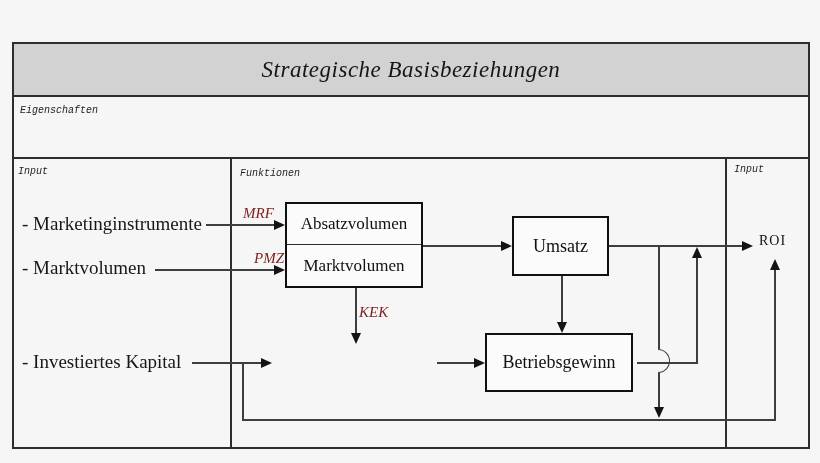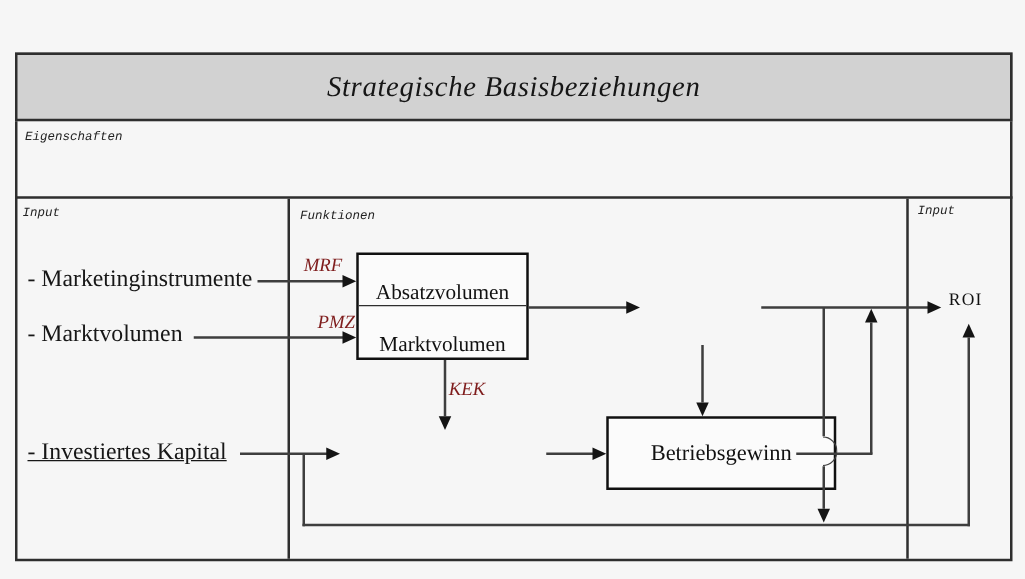--- a/index.html
+++ b/index.html
@@ -14,21 +14,21 @@
   .rowline{left:12px;top:157px;width:798px;height:2px;background:#2e2e2e;}
   .vdiv{width:2px;top:159px;height:288px;background:#2e2e2e;}
   
   .slabel{font-style:italic;font-size:10px;color:#222;font-family:Liberation Mono, monospace;}
   
   .in-item{font-size:19px;color:#171717;white-space:nowrap;}
   
   .box{background:#fbfbfb;border:2.5px solid #101010;box-sizing:border-box;display:flex;
        align-items:center;justify-content:center;font-size:17px;color:#111;}
   .stack{left:285px;top:202px;width:138px;height:86px;flex-direction:column;padding:0;}
-  .cell{width:100%;height:50%;display:flex;align-items:flex-end;justify-content:center;box-sizing:border-box;}
+  .cell{width:100%;height:50%;display:flex;align-items:center;justify-content:center;box-sizing:border-box;}
   .cell-top{border-bottom:1.6px solid #2e2e2e;}
   
   .h{height:1.6px;background:#3e3e3e;}
   .v{width:1.6px;background:#3e3e3e;}
   .ar{width:0;height:0;border-top:5px solid transparent;border-bottom:5px solid transparent;border-left:11px solid #141414;}
   .ad{width:0;height:0;border-left:5px solid transparent;border-right:5px solid transparent;border-top:11px solid #141414;}
   .au{width:0;height:0;border-left:5px solid transparent;border-right:5px solid transparent;border-bottom:11px solid #141414;}
   .hop{left:658px;top:349px;width:12px;height:24px;box-sizing:border-box;
        border:1.6px solid #3e3e3e;border-left:none;
        border-top-right-radius:12px 12px;border-bottom-right-radius:12px 12px;background:transparent;}
@@ -51,35 +51,38 @@
 
   <div class="abs vdiv" style="left:230px;"></div>
   <div class="abs vdiv" style="left:725px;"></div>
 
   <span class="abs slabel" style="left:18px;top:166px;">Input</span>
   <span class="abs slabel" style="left:240px;top:168px;">Funktionen</span>
   <span class="abs slabel" style="left:734px;top:164px;">Input</span>
 
   <span class="abs in-item" style="left:22px;top:257px;">- Marktvolumen</span>
   <span class="abs in-item" style="left:22px;top:213px;">- Marketinginstrumente</span>
-  <span class="abs in-item" style="left:22px;top:351px;text-decoration:underline;">- Investiertes Kapital</span>
+  <span class="abs in-item" style="left:22px;top:351px;">- Investiertes Kapital</span>
 
   <span class="abs elabel" style="left:243px;top:205px;">MRF</span>
   <span class="abs elabel" style="left:254px;top:250px;">PMZ</span>
   <span class="abs elabel" style="left:359px;top:304px;">KEK</span>
 
   <div class="abs box stack">
     <div class="cell cell-top">
       <span>Absatzvolumen</span>
     </div>
     <div class="cell">
       <span>Marktvolumen</span>
     </div>
   </div>
-  <div class="abs box" style="left:485px;top:333px;width:184px;height:59px;font-size:18px;">
+  <div class="abs box" style="left:512px;top:216px;width:97px;height:60px;font-size:18px;">
+    <span>Umsatz</span>
+  </div>
+  <div class="abs box" style="left:485px;top:333px;width:148px;height:59px;font-size:18px;">
     <span>Betriebsgewinn</span>
   </div>
   <span class="abs roi" style="left:759px;top:233px;">ROI</span>
 
   <div class="abs h" style="left:206px;top:224px;width:69px;"></div>
   <div class="abs ar" style="left:274px;top:220px;"></div>
 
   <div class="abs h" style="left:155px;top:269px;width:120px;"></div>
   <div class="abs ar" style="left:274px;top:265px;"></div>
 

